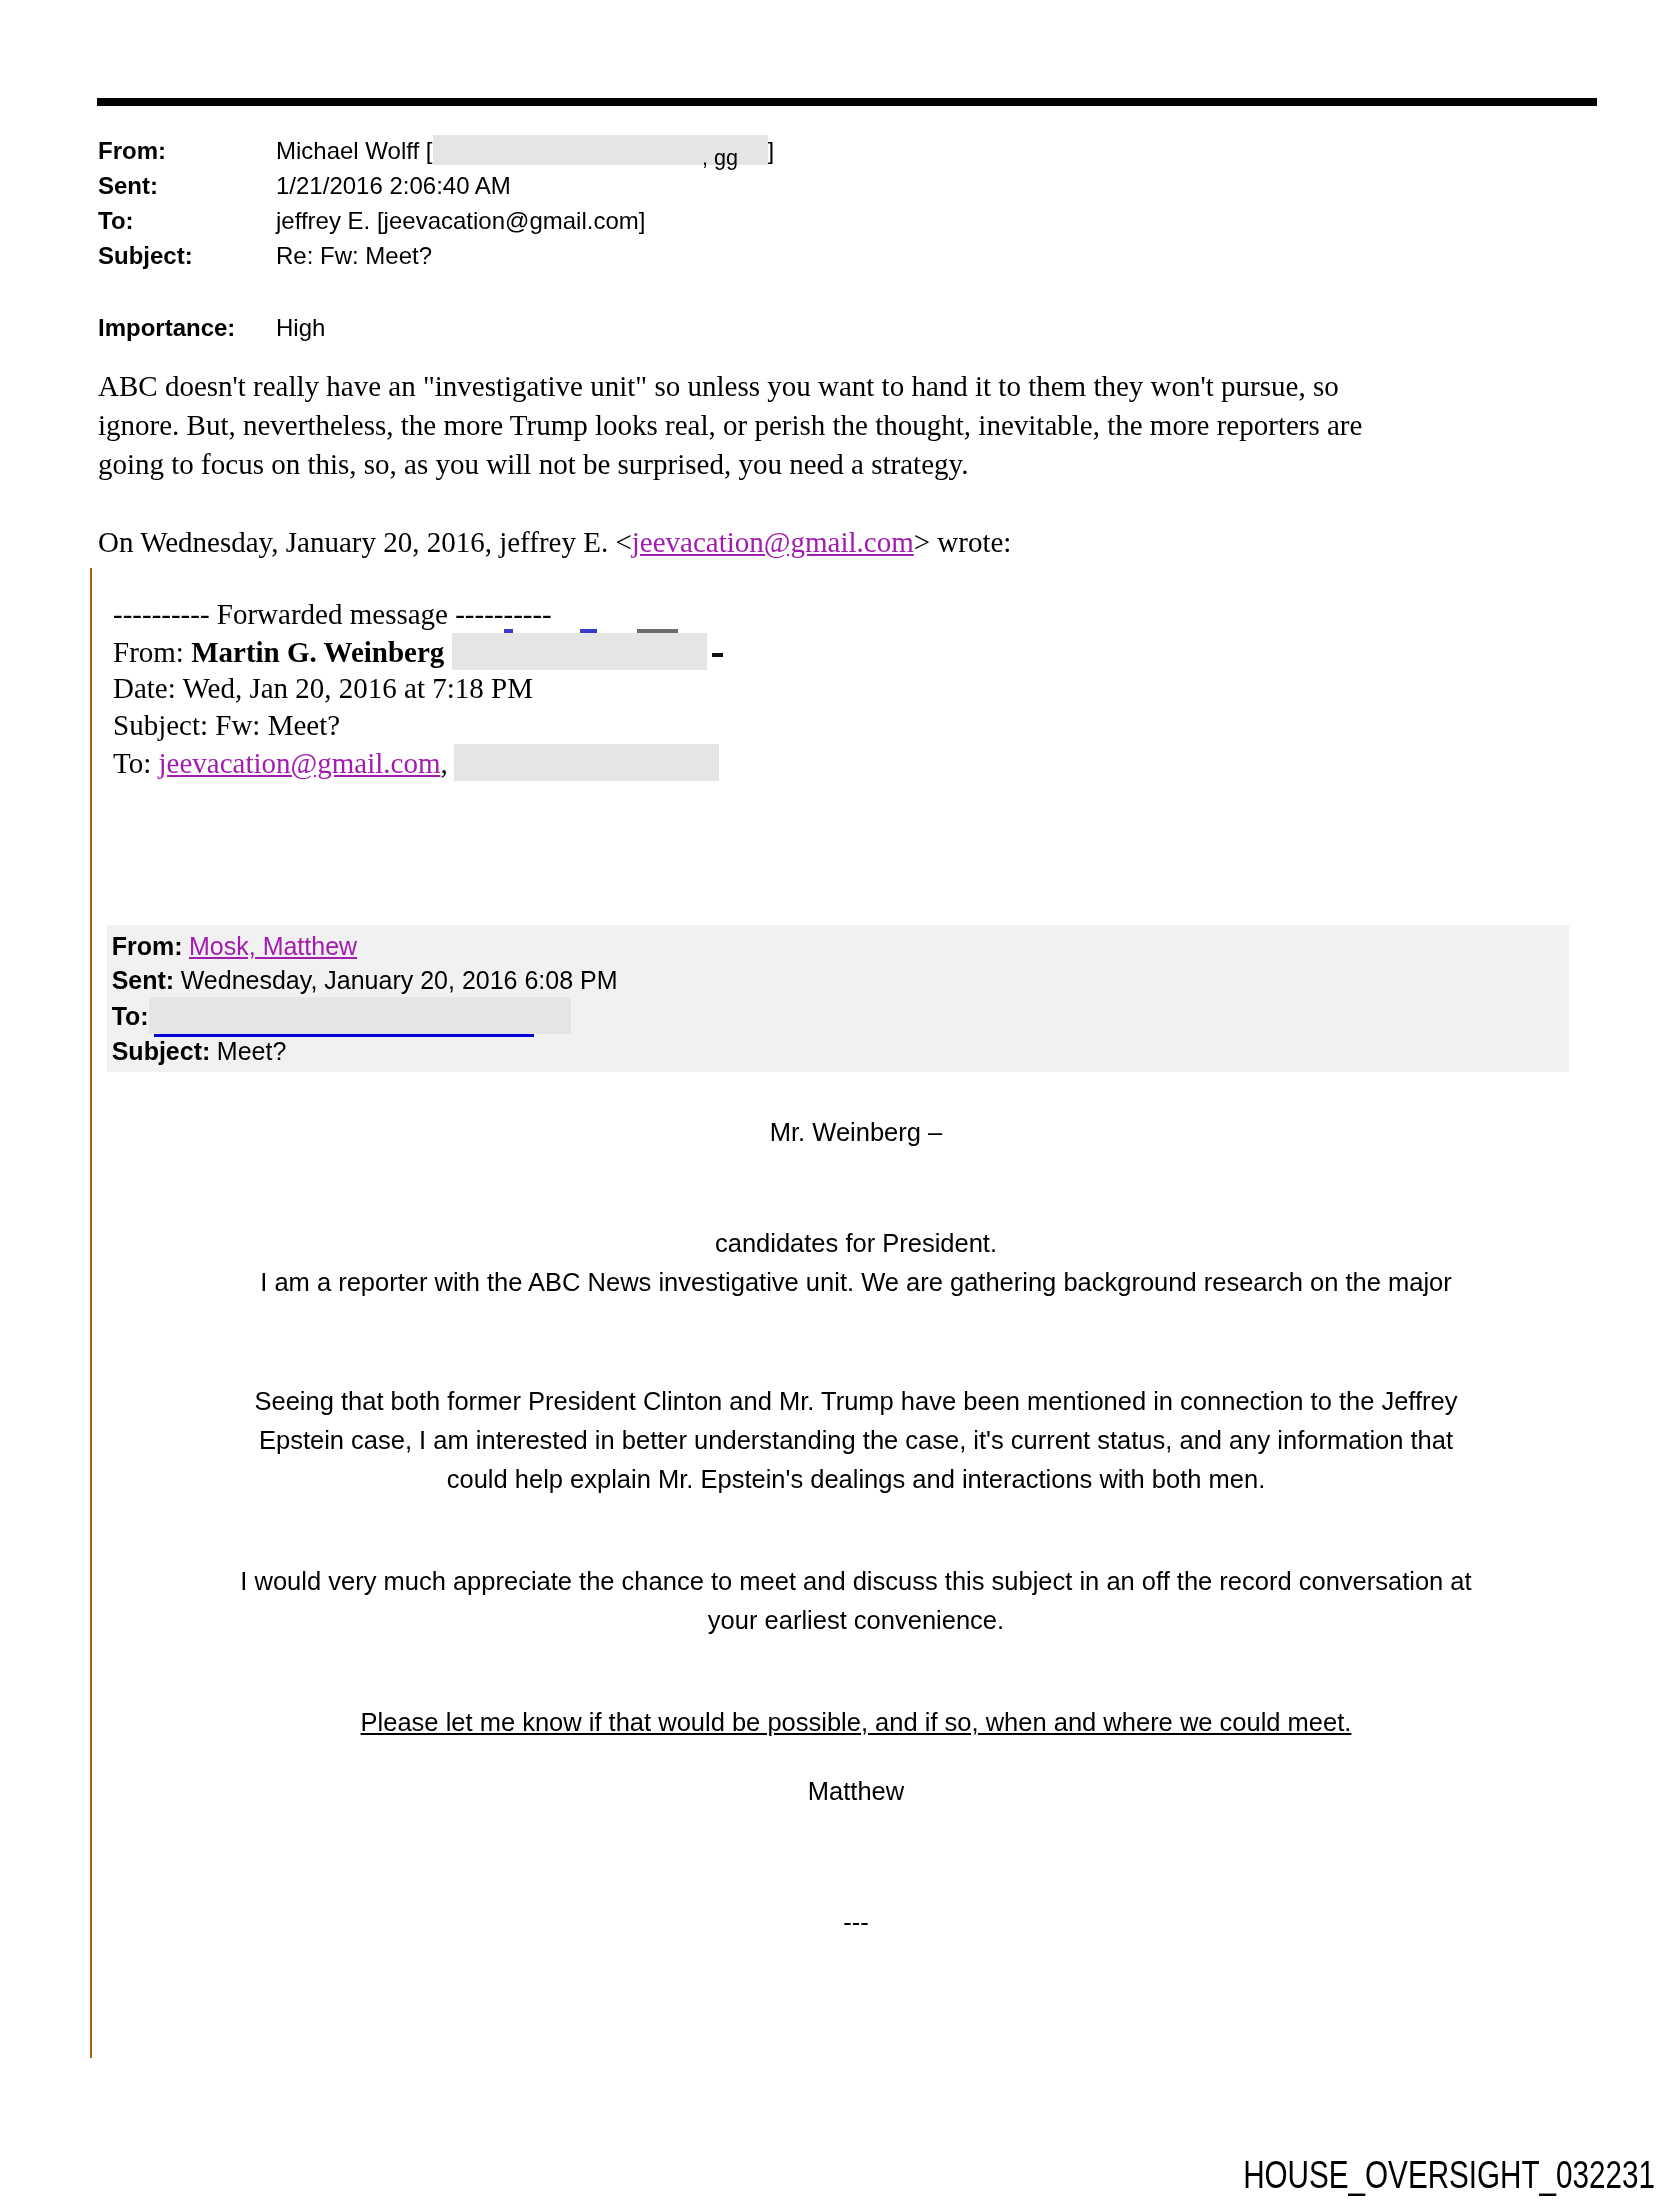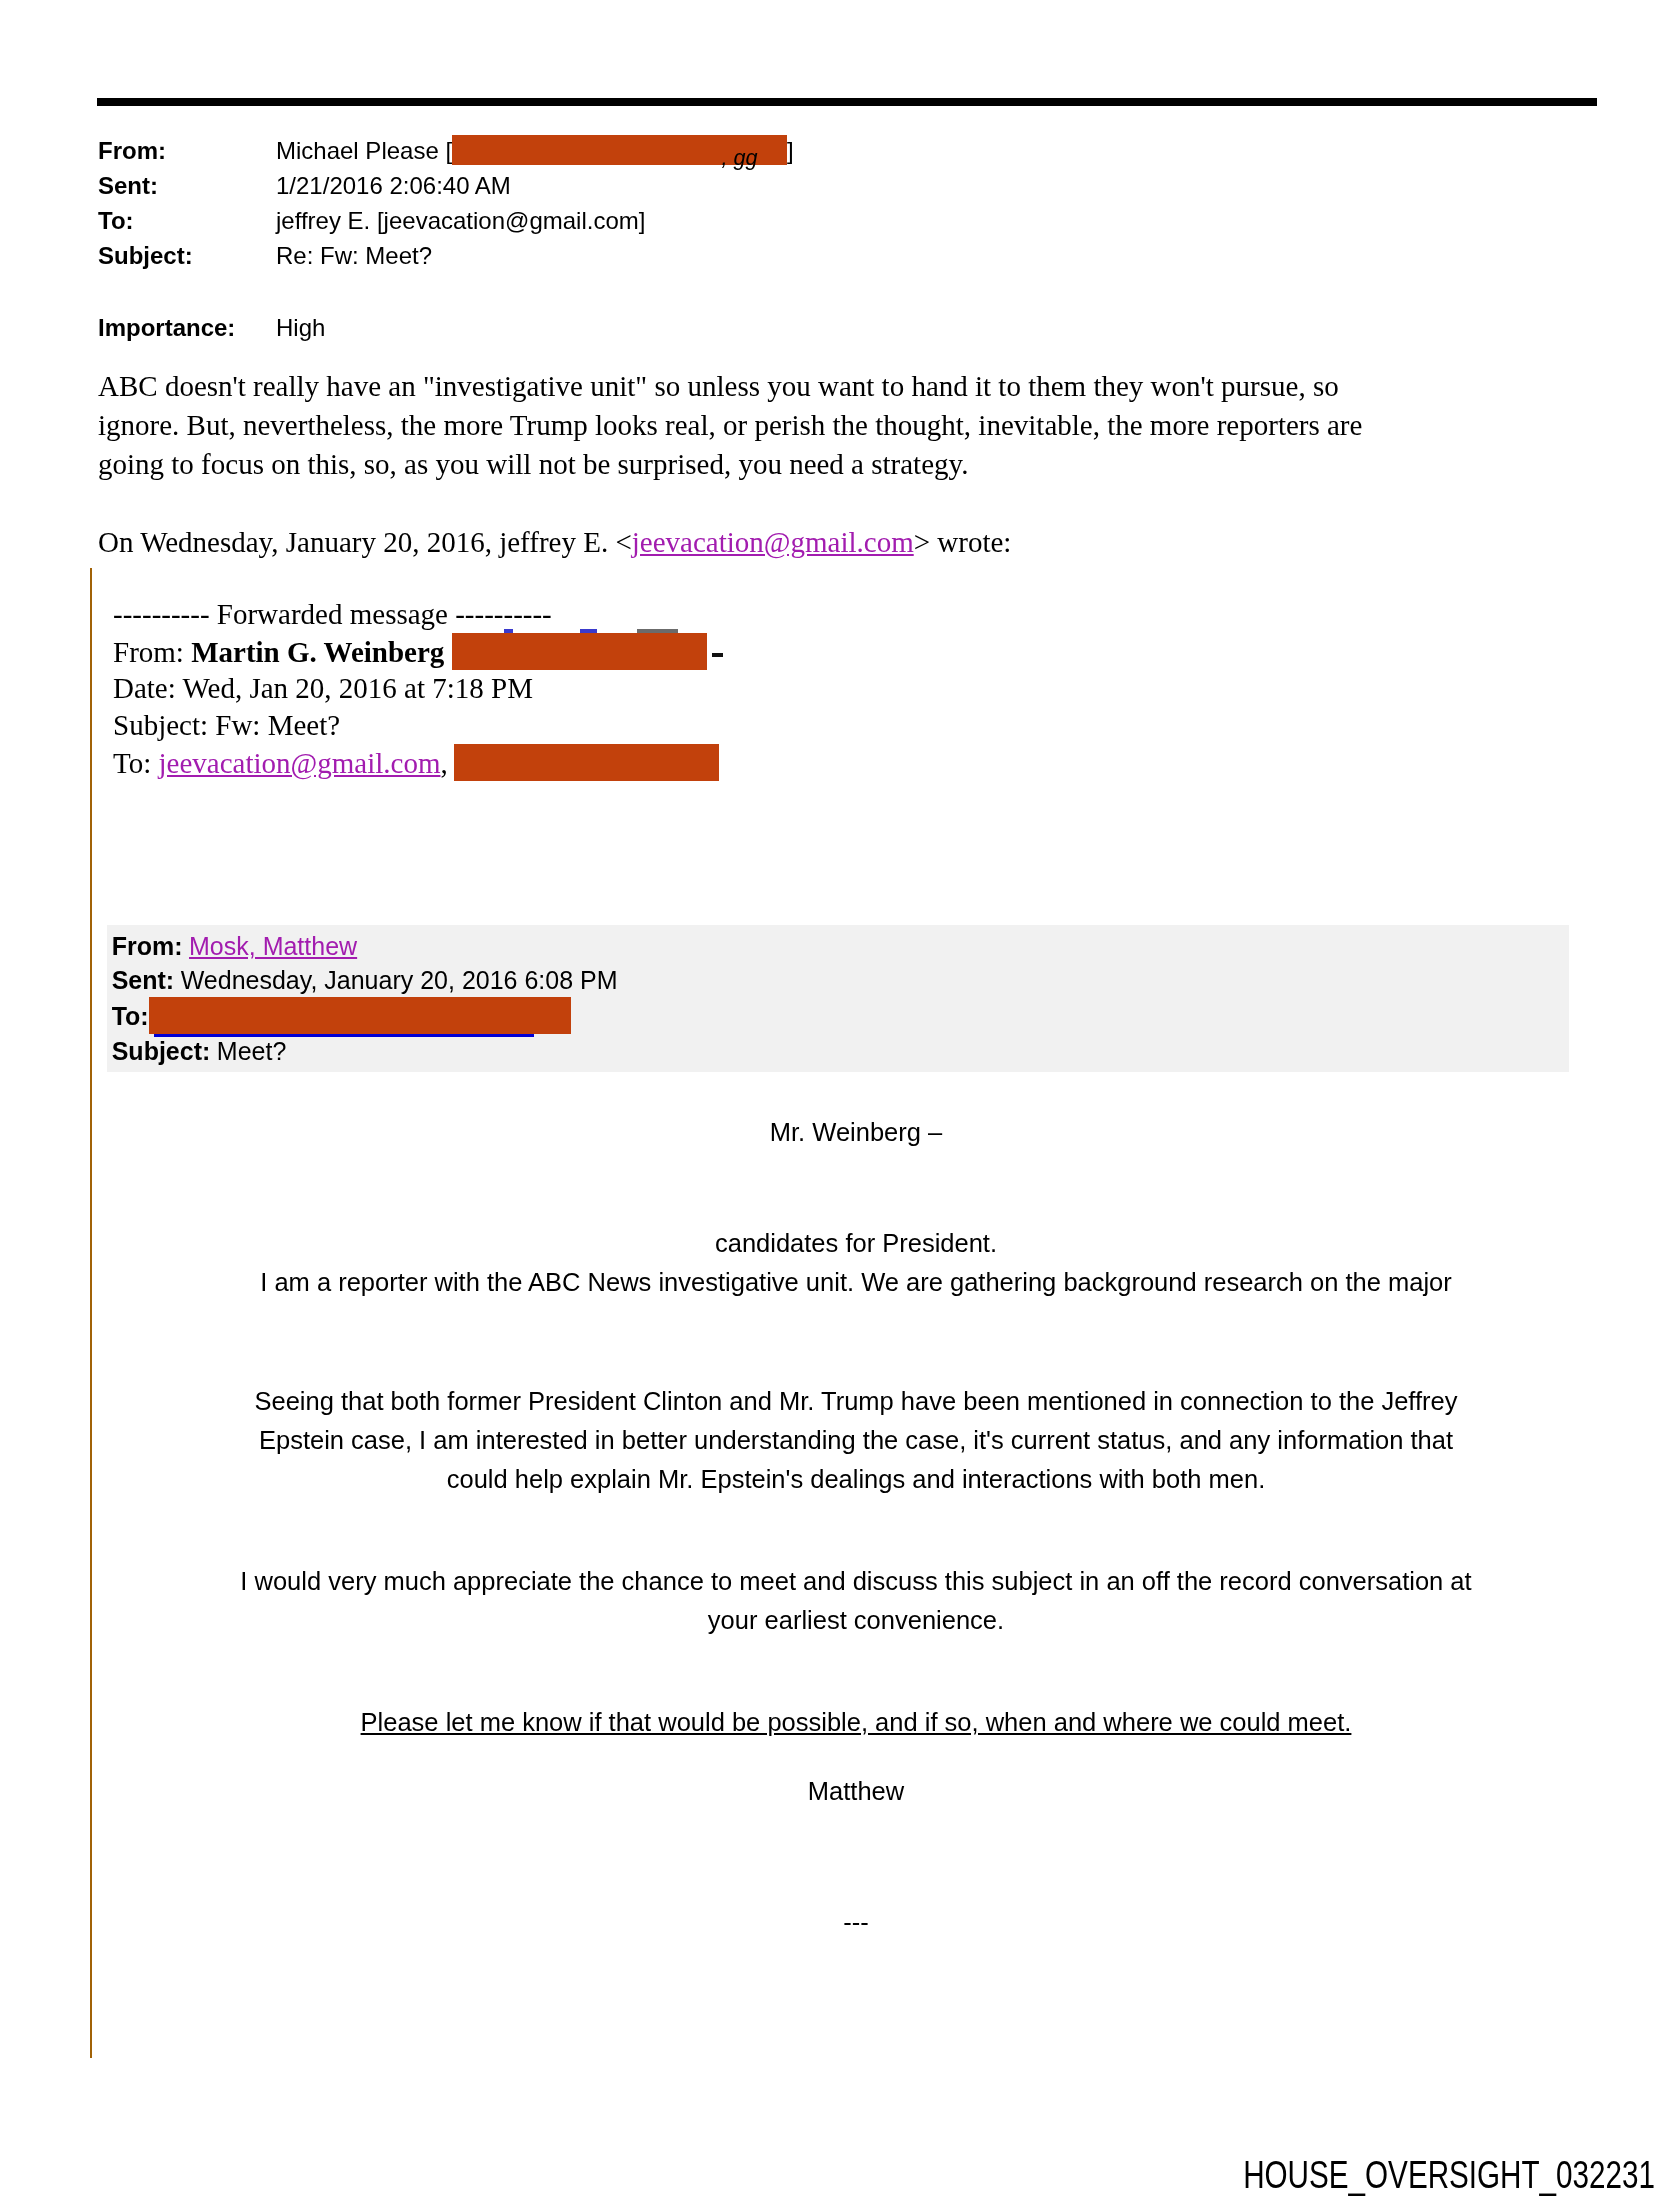--- a/index.html
+++ b/index.html
@@ -50,21 +50,21 @@
     box-sizing:content-box;
   }
   .fwd{
     margin-top:27.5px;
     font-size:29px;line-height:37px;
   }
   .fwd > div{white-space:nowrap;}
 
   
   .redact{
-    display:inline-block;background:#c2410c;position:relative;font-style:italic;
+    display:inline-block;background:#e5e5e5;position:relative;
   }
   .redact-from{width:335px;height:30px;vertical-align:-5.9px;}
   .peek-below{
     position:absolute;right:29.5px;top:11.8px;
     font-family:"Liberation Sans","DejaVu Sans",sans-serif;
     font-size:21.6px;line-height:21.6px;color:#000;white-space:nowrap;
   }
   .redact-weinberg{width:255px;height:37px;vertical-align:-8.5px;margin-left:7.9px;}
   .peek-top{position:absolute;height:3.3px;top:-3.3px;}
   .peek-top.f1{left:52px;width:9.2px;background:#3a3acc;}
@@ -117,21 +117,21 @@
 </style>
 </head>
 <body>
 
 <div class="page">
 
   <div class="top-rule"></div>
 
   <div class="outer-header">
     <div class="hrow">
-      <span class="hlabel">From:</span><span class="hval"><span>Michael Please [</span><span class="redact redact-from"><span class="peek-below">, gg</span></span><span>]</span></span>
+      <span class="hlabel">From:</span><span class="hval"><span>Michael Wolff [</span><span class="redact redact-from"><span class="peek-below">, gg</span></span><span>]</span></span>
     </div>
     <div class="hrow">
       <span class="hlabel">Sent:</span><span class="hval">1/21/2016 2:06:40 AM</span>
     </div>
     <div class="hrow">
       <span class="hlabel">To:</span><span class="hval">jeffrey E. [jeevacation@gmail.com]</span>
     </div>
     <div class="hrow">
       <span class="hlabel">Subject:</span><span class="hval">Re: Fw: Meet?</span>
     </div>

